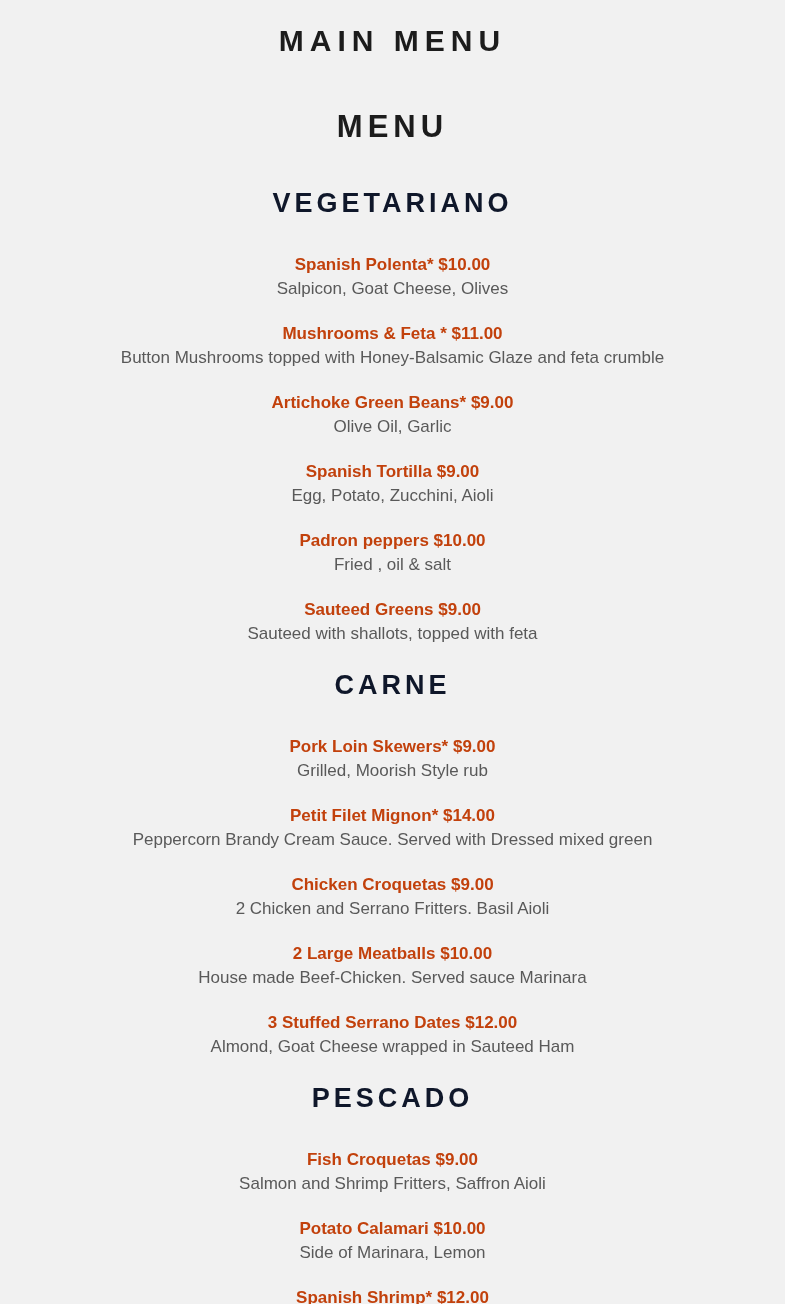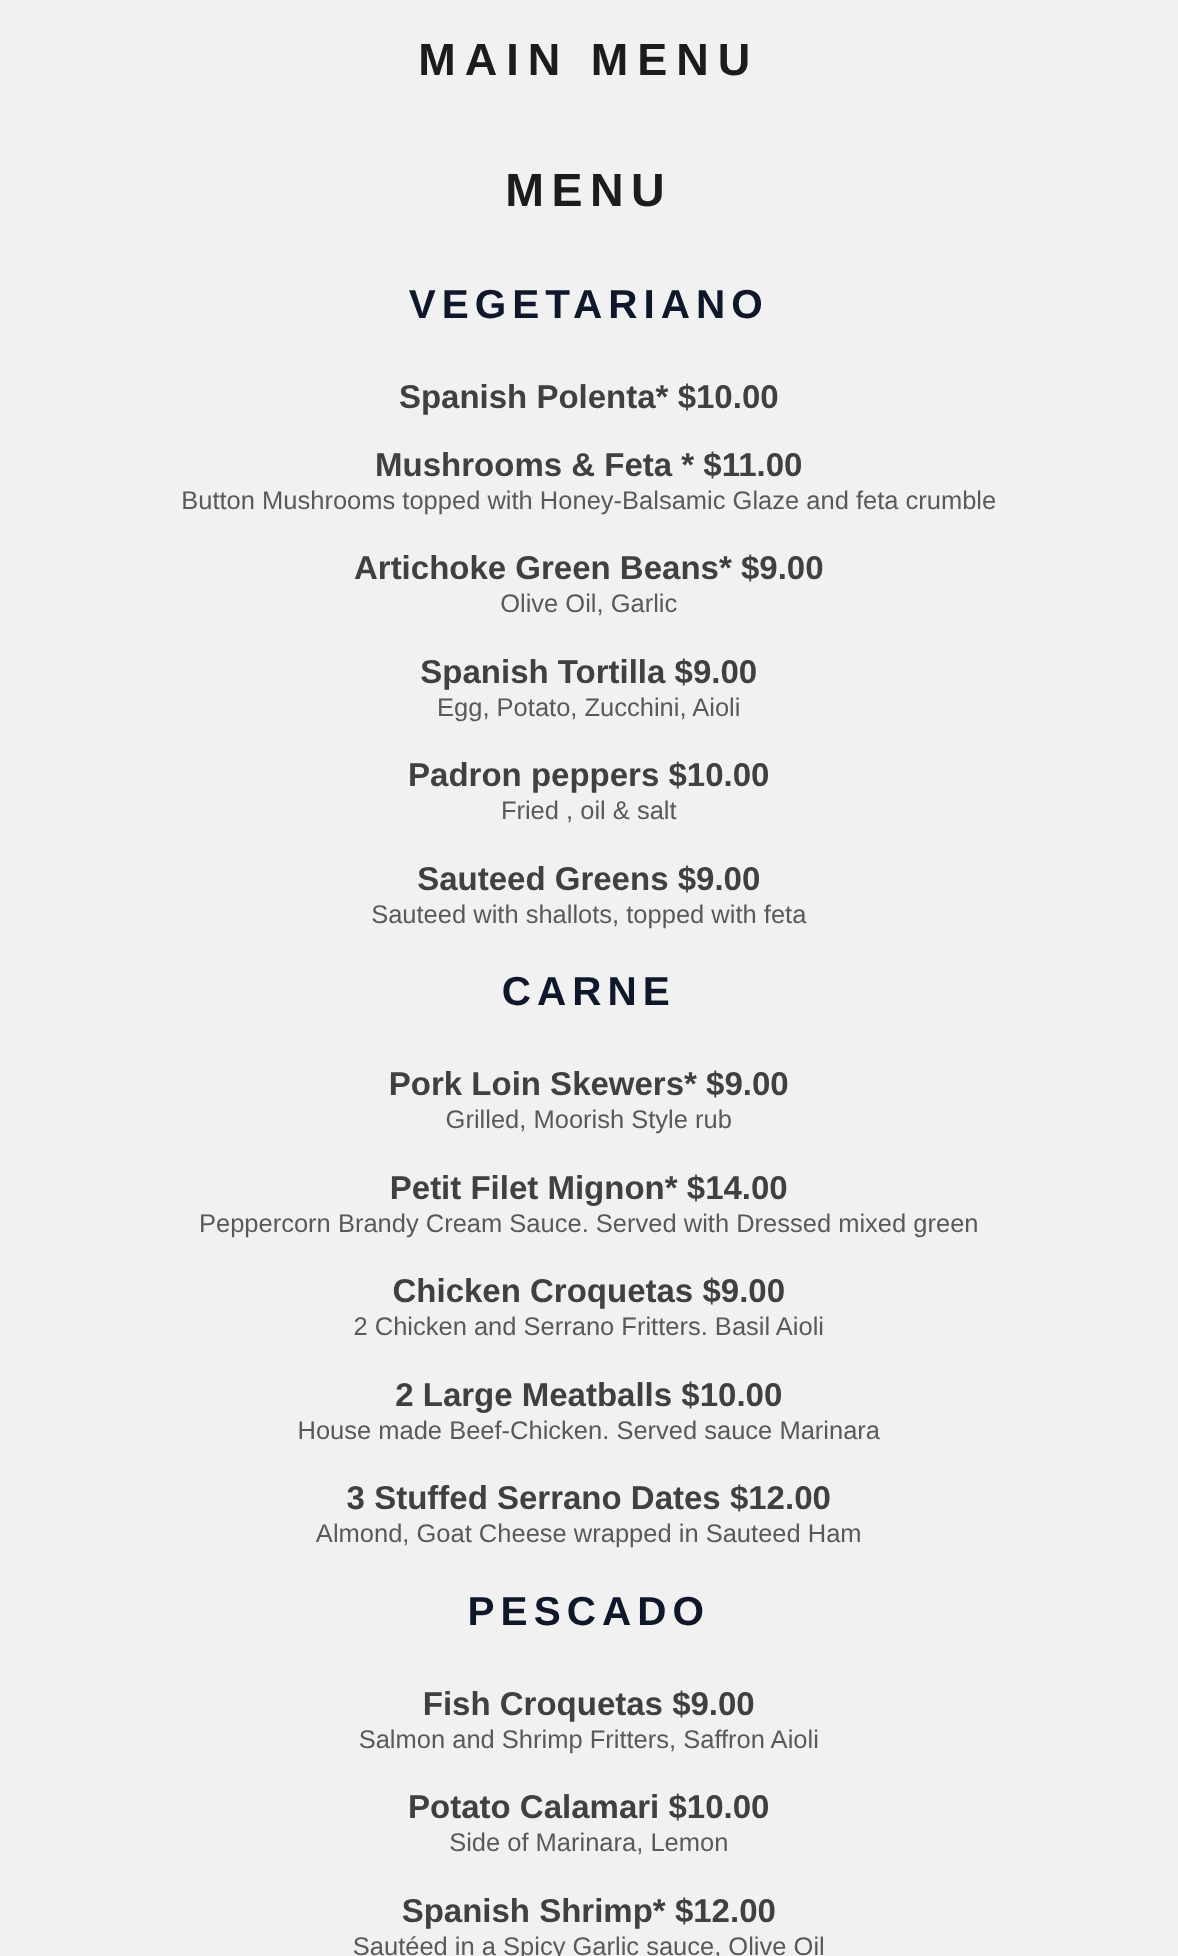--- a/index.html
+++ b/index.html
@@ -40,24 +40,24 @@
     font-size: 27px;
     line-height: 36px;
     font-weight: 700;
     letter-spacing: 4px;
     color: #0f172a;
   }
   .menu-item {
     margin: 0 0 21px 0;
   }
   .item-line {
-    font-size: 22px;
+    font-size: 17px;
     line-height: 24px;
     font-weight: 700;
-    color: #404040;
+    color: #c2410c;
   }
   .item-desc {
     font-size: 17px;
     line-height: 24px;
     font-weight: 400;
     color: #595959;
   }
 </style>
 </head>
 <body>
@@ -66,20 +66,21 @@
 
   <h1 class="main-title">MAIN MENU</h1>
 
   <h2 class="menu-title">MENU</h2>
 
   <section>
     <h3 class="section-title">VEGETARIANO</h3>
 
     <div class="menu-item">
       <div class="item-line"><span>Spanish Polenta*</span> <span>$10.00</span></div>
+      <div class="item-desc">Salpicon, Goat Cheese, Olives</div>
     </div>
 
     <div class="menu-item">
       <div class="item-line"><span>Mushrooms &amp; Feta *</span> <span>$11.00</span></div>
       <div class="item-desc">Button Mushrooms topped with Honey-Balsamic Glaze and feta crumble</div>
     </div>
 
     <div class="menu-item">
       <div class="item-line"><span>Artichoke Green Beans*</span> <span>$9.00</span></div>
       <div class="item-desc">Olive Oil, Garlic</div>

